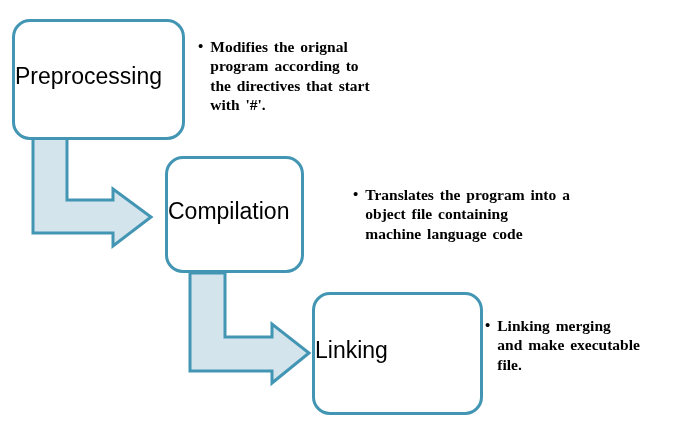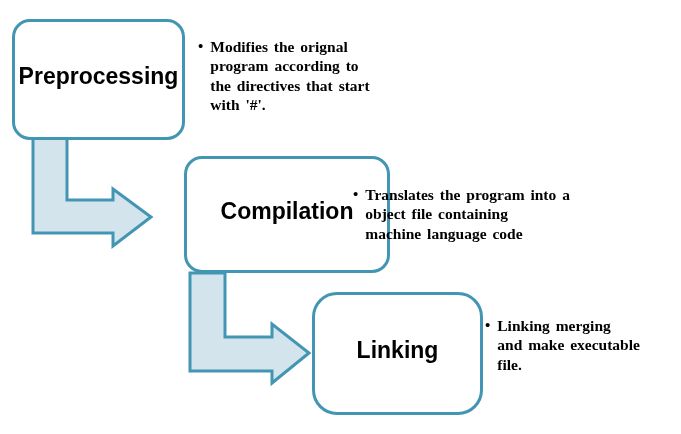--- a/index.html
+++ b/index.html
@@ -30,26 +30,24 @@
     height: 434px;
   }
   .step-box {
     position: absolute;
     box-sizing: border-box;
     background: var(--box-fill);
     border: 3px solid var(--box-border);
     border-radius: 18px;
     display: flex;
     align-items: center;
-    justify-content: center;
-    font-weight: bold;
   }
   .step-box.preprocessing { left: 12px;  top: 19px;  width: 173px; height: 121px; }
-  .step-box.compilation   { left: 165px; top: 156px; width: 206px; height: 117px; margin-left: 19px; }
-  .step-box.linking       { left: 312px; top: 292px; width: 171px; height: 123px; border-radius: 25px; }
+  .step-box.compilation   { left: 165px; top: 156px; width: 139px; height: 117px; }
+  .step-box.linking       { left: 312px; top: 292px; width: 171px; height: 123px; }
   .step-label {
     font-family: "Liberation Sans", sans-serif;
     font-size: 23px;
     color: var(--text);
     white-space: nowrap;
     transform: translateY(-3px);
   }
   .bullet {
     position: absolute;
     display: flex;

